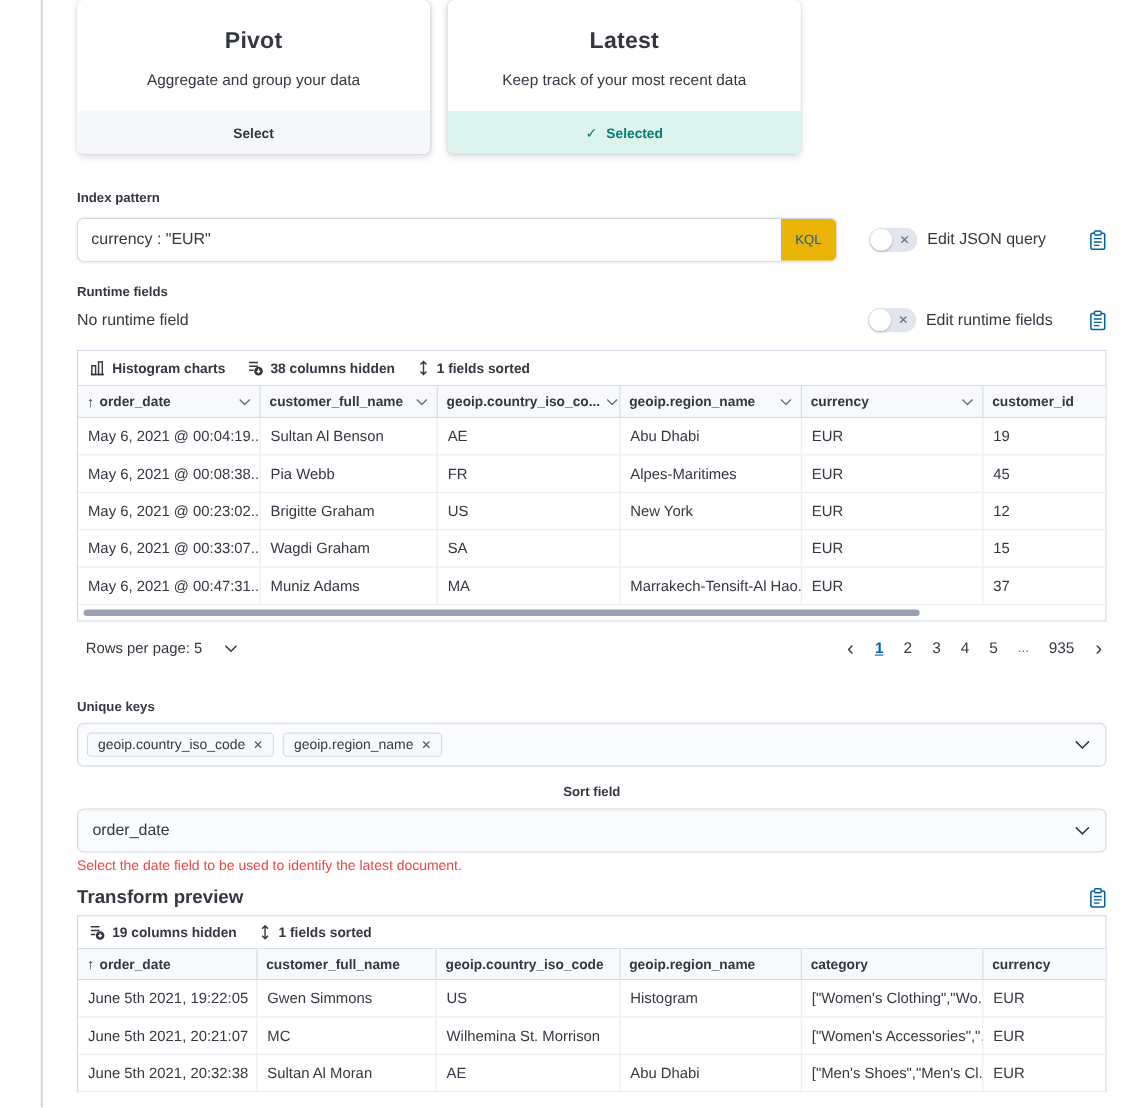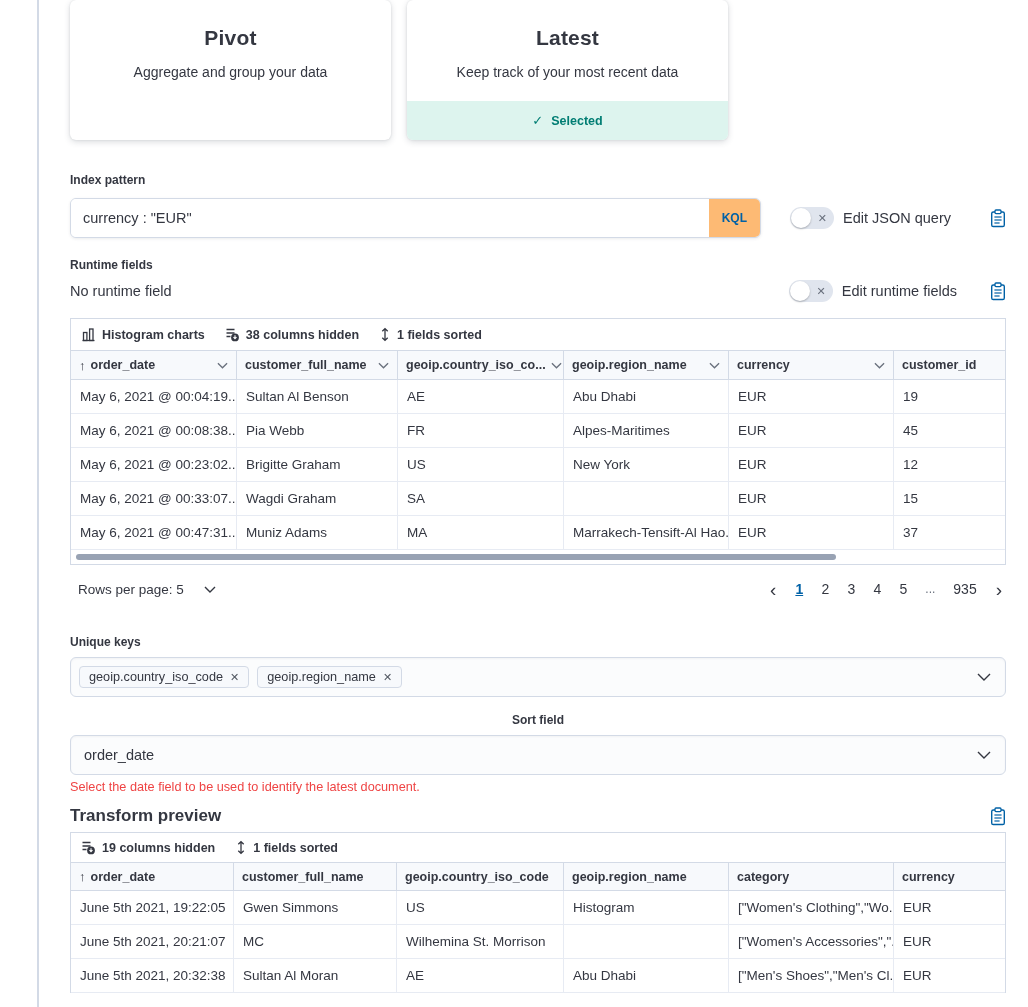--- a/index.html
+++ b/index.html
@@ -25,22 +25,22 @@
 
   
   .form-label { font-size:12px; font-weight:700; }
   .ip-label { margin-top:33px; }
   .ip-value { margin-top:7px; font-size:14.5px; }
 
   .query-row { margin-top:11px; display:flex; align-items:center; }
   .query-bar { width:691px; height:40px; display:flex; align-items:stretch; background:#fbfcfd;
                border:1px solid #d3dae6; border-radius:6px; box-shadow:0 1px 3px rgba(54,65,83,.1); overflow:hidden;}
   .query-text { flex:1; display:flex; align-items:center; padding:0 12px; font-size:14.5px; background:#fff; }
-  .kql-btn { display:flex; align-items:center; padding:0 13px; background:#fdba74; color:#0061a6;
-             font-size:12px; font-weight:700; cursor:pointer; }
+  .kql-btn { display:flex; align-items:center; padding:0 13px; background:#eab308; color:#0061a6;
+             font-size:12px; font-weight:400; cursor:pointer; }
   .toggle-group { display:flex; align-items:center; gap:9px; margin-left:29px; }
   .toggle { width:44px; height:22px; border-radius:11px; background:#e0e5ee; position:relative; display:inline-block; cursor:pointer; flex:none;}
   .toggle .knob { position:absolute; left:1px; top:1px; width:20px; height:20px; border-radius:50%;
                   background:#fff; box-shadow:0 1px 2px rgba(0,0,0,.25); }
   .toggle .x { position:absolute; right:7px; top:50%; transform:translateY(-50%); font-size:11px; color:#69707d; }
   .toggle-label { font-size:14.5px; }
   .clip-right { margin-left:auto; cursor:pointer; }
 
   .rt-label { margin-top:20px; }
   .rt-row { margin-top:4px; display:flex; align-items:center; height:30px; }
@@ -103,20 +103,23 @@
 <body>
 
 <div class="left-rule"></div>
 
 <div class="content">
 
   <div class="cards">
     <div class="card">
       <div class="card-title">Pivot</div>
       <div class="card-desc">Aggregate and group your data</div>
+      <div class="card-footer">
+        <span>Select</span>
+      </div>
     </div>
     <div class="card">
       <div class="card-title">Latest</div>
       <div class="card-desc">Keep track of your most recent data</div>
       <div class="card-footer selected">
         <span class="check">✓</span>
         <span>Selected</span>
       </div>
     </div>
   </div>

